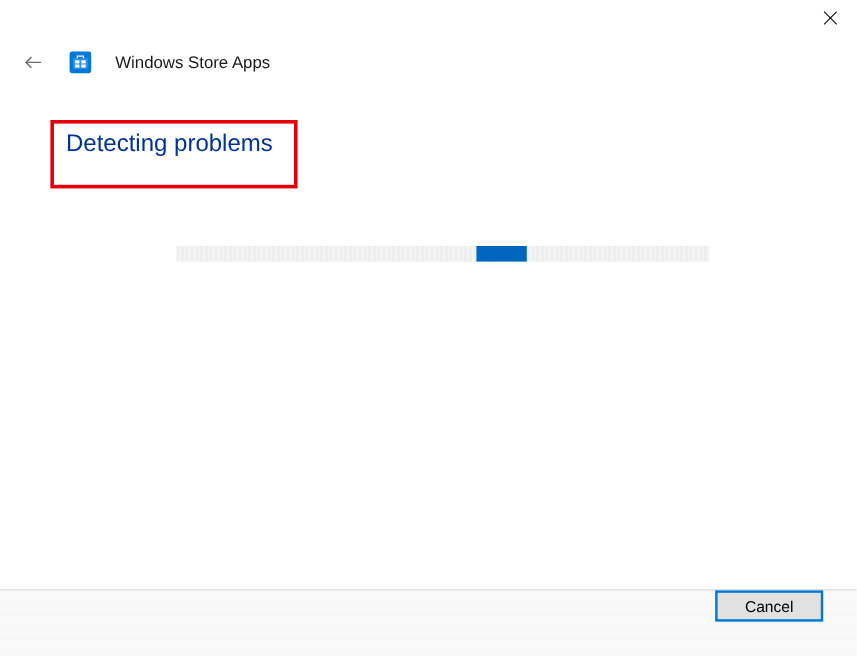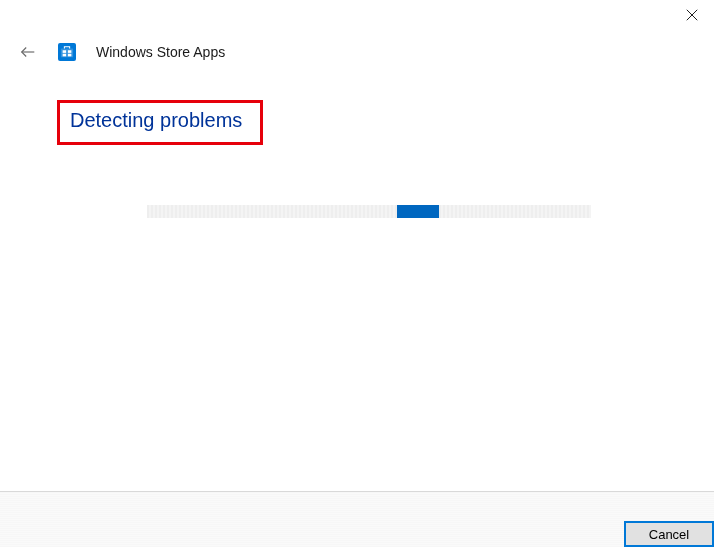--- a/index.html
+++ b/index.html
@@ -73,23 +73,23 @@
       height: 14px;
     }
     .app-title {
       font-size: 14px;
       color: #1a1a1a;
       font-weight: 400;
     }
     .main-heading-wrapper {
       position: absolute;
       top: 100px;
-      left: 57px;
+      left: 42px;
       border: 3px solid #e6000b;
-      padding: 6px 18px 10px 10px;
+      padding: 6px 18px 22px 10px;
     }
     .main-heading {
       font-size: 20px;
       color: #003399;
       font-weight: 400;
     }
     .progress-track {
       position: absolute;
       top: 205px;
       left: 147px;
@@ -121,21 +121,22 @@
       border-top: 1px solid #d9d9d9;
       background: repeating-linear-gradient(
         0deg,
         #f7f7f7 0px,
         #f7f7f7 1px,
         #fafafa 1px,
         #fafafa 2px
       );
       display: flex;
       justify-content: flex-end;
-      align-items: flex-end;
+      align-items: flex-start;
+      padding-right: 28px;
     }
     .cancel-btn {
       width: 90px;
       height: 26px;
       background: #e1e1e1;
       border: 2px solid #0078d7;
       font-size: 13px;
       font-family: inherit;
       cursor: pointer;
       display: flex;

